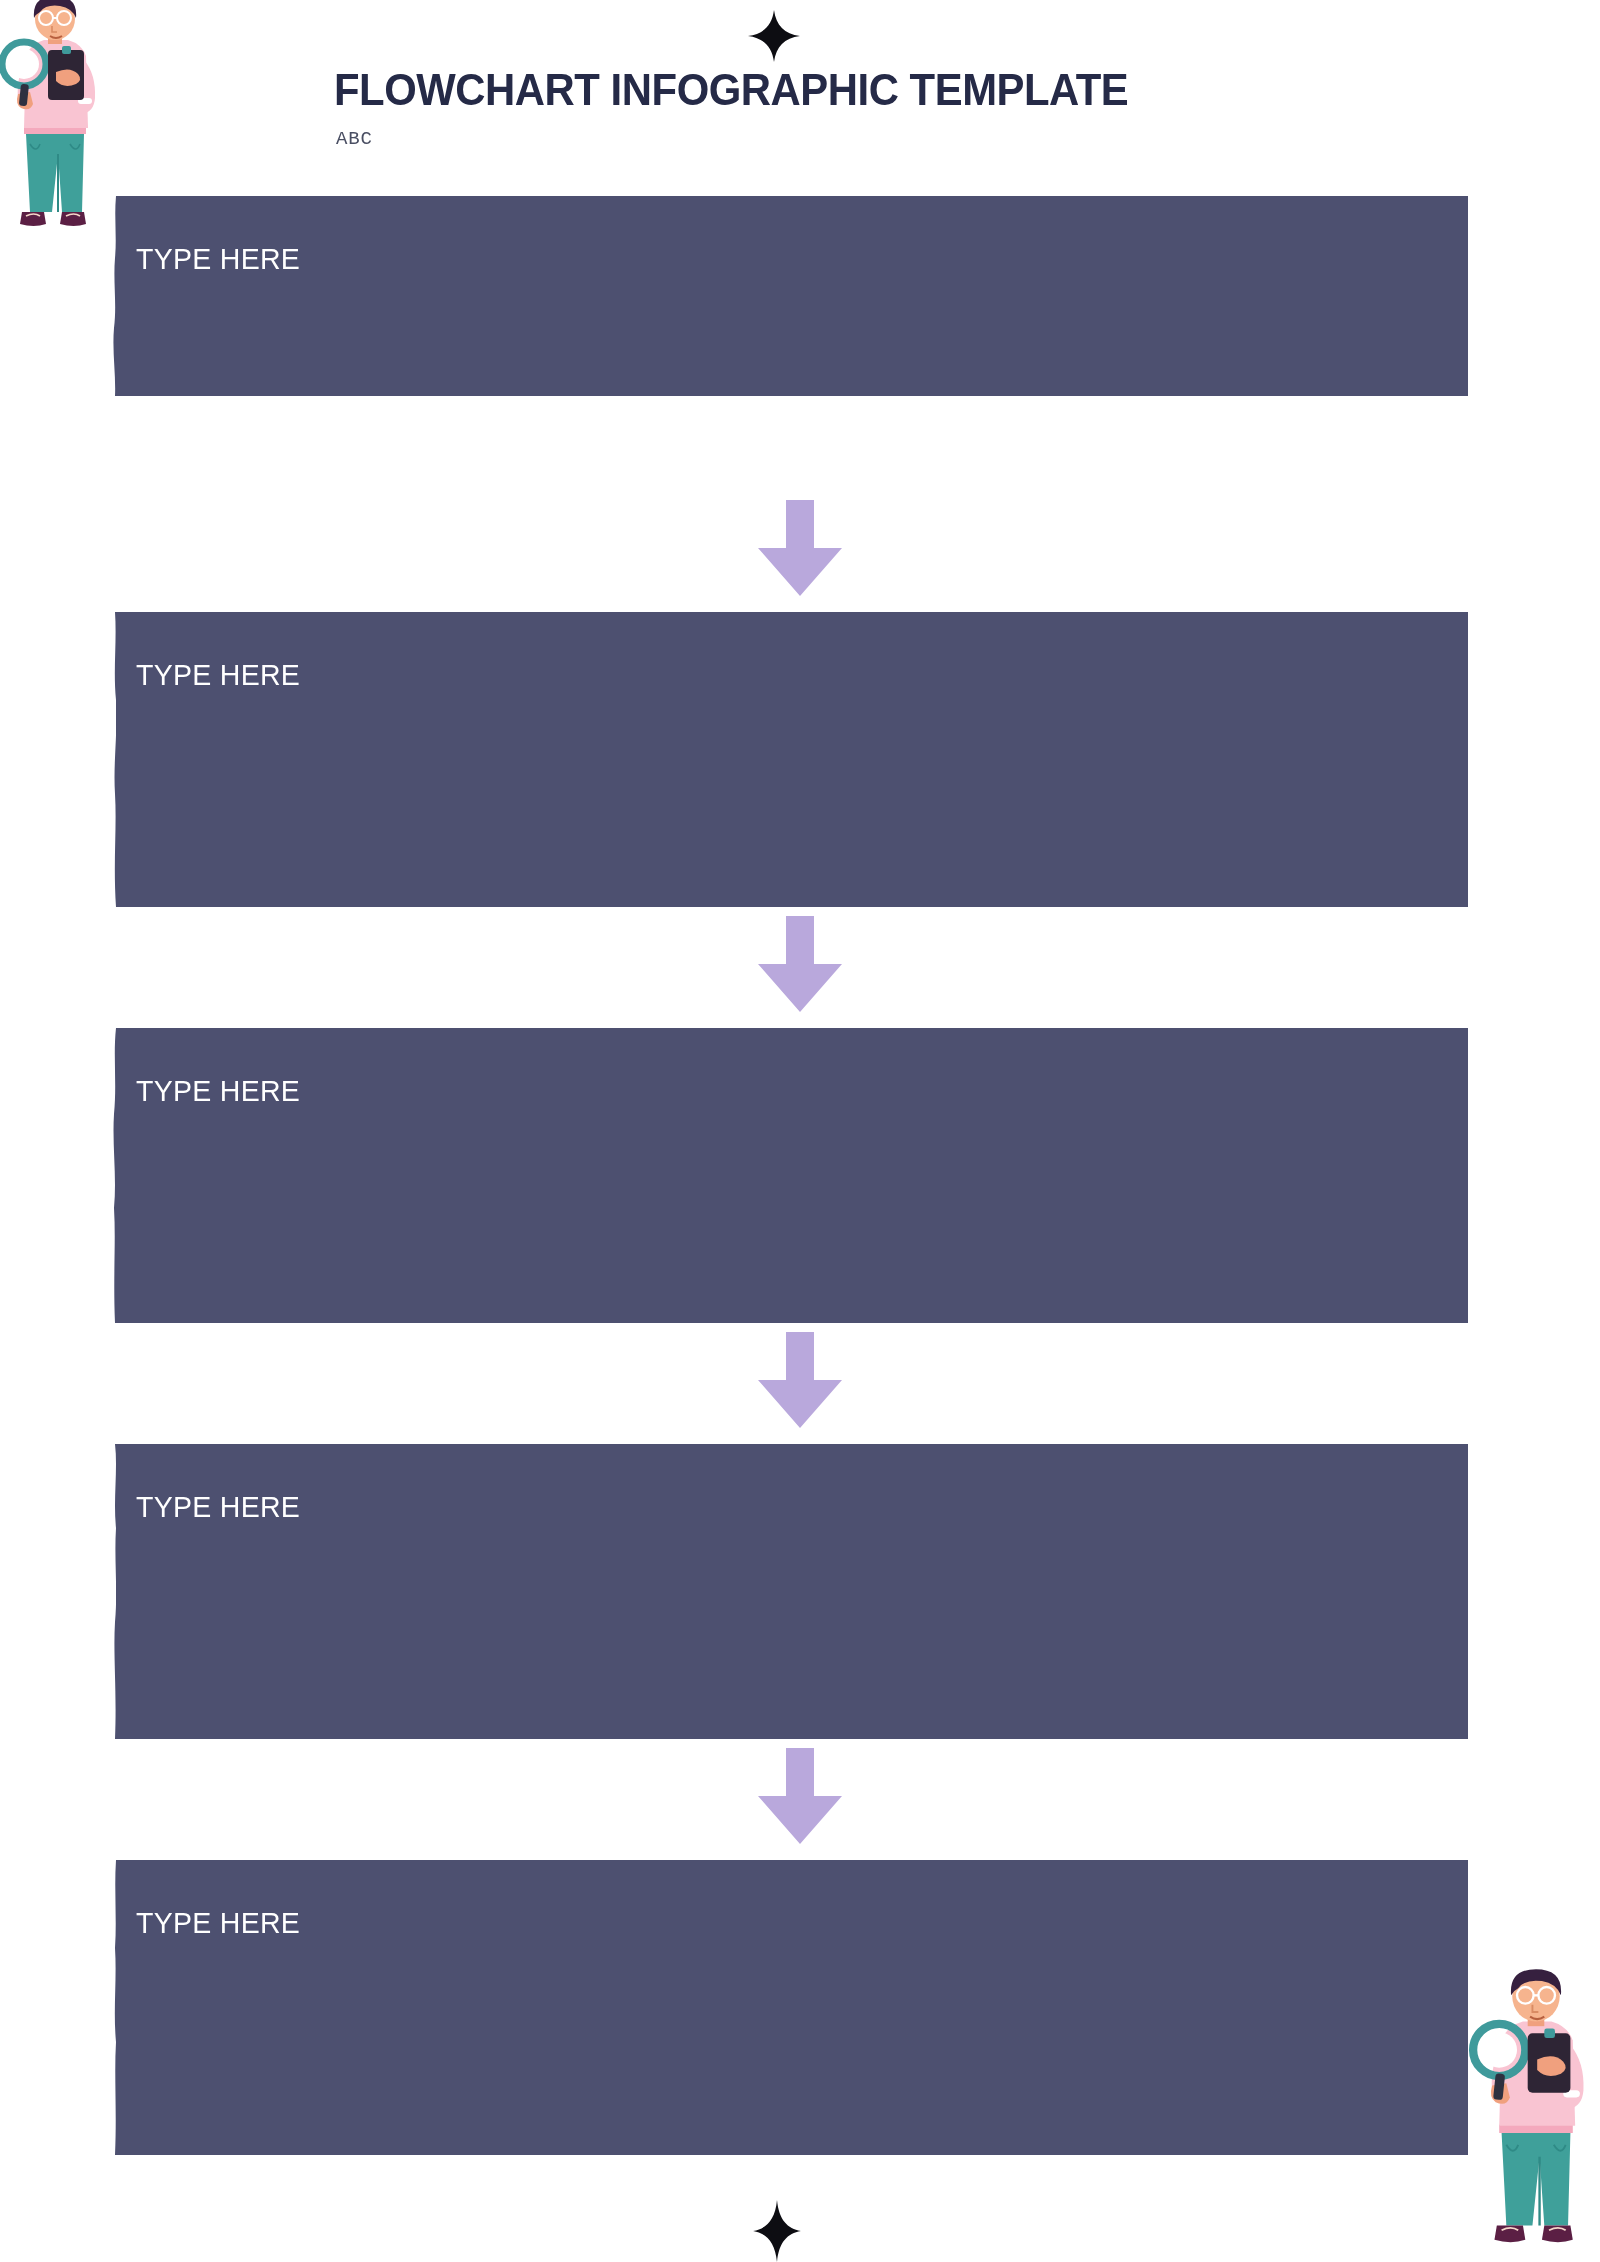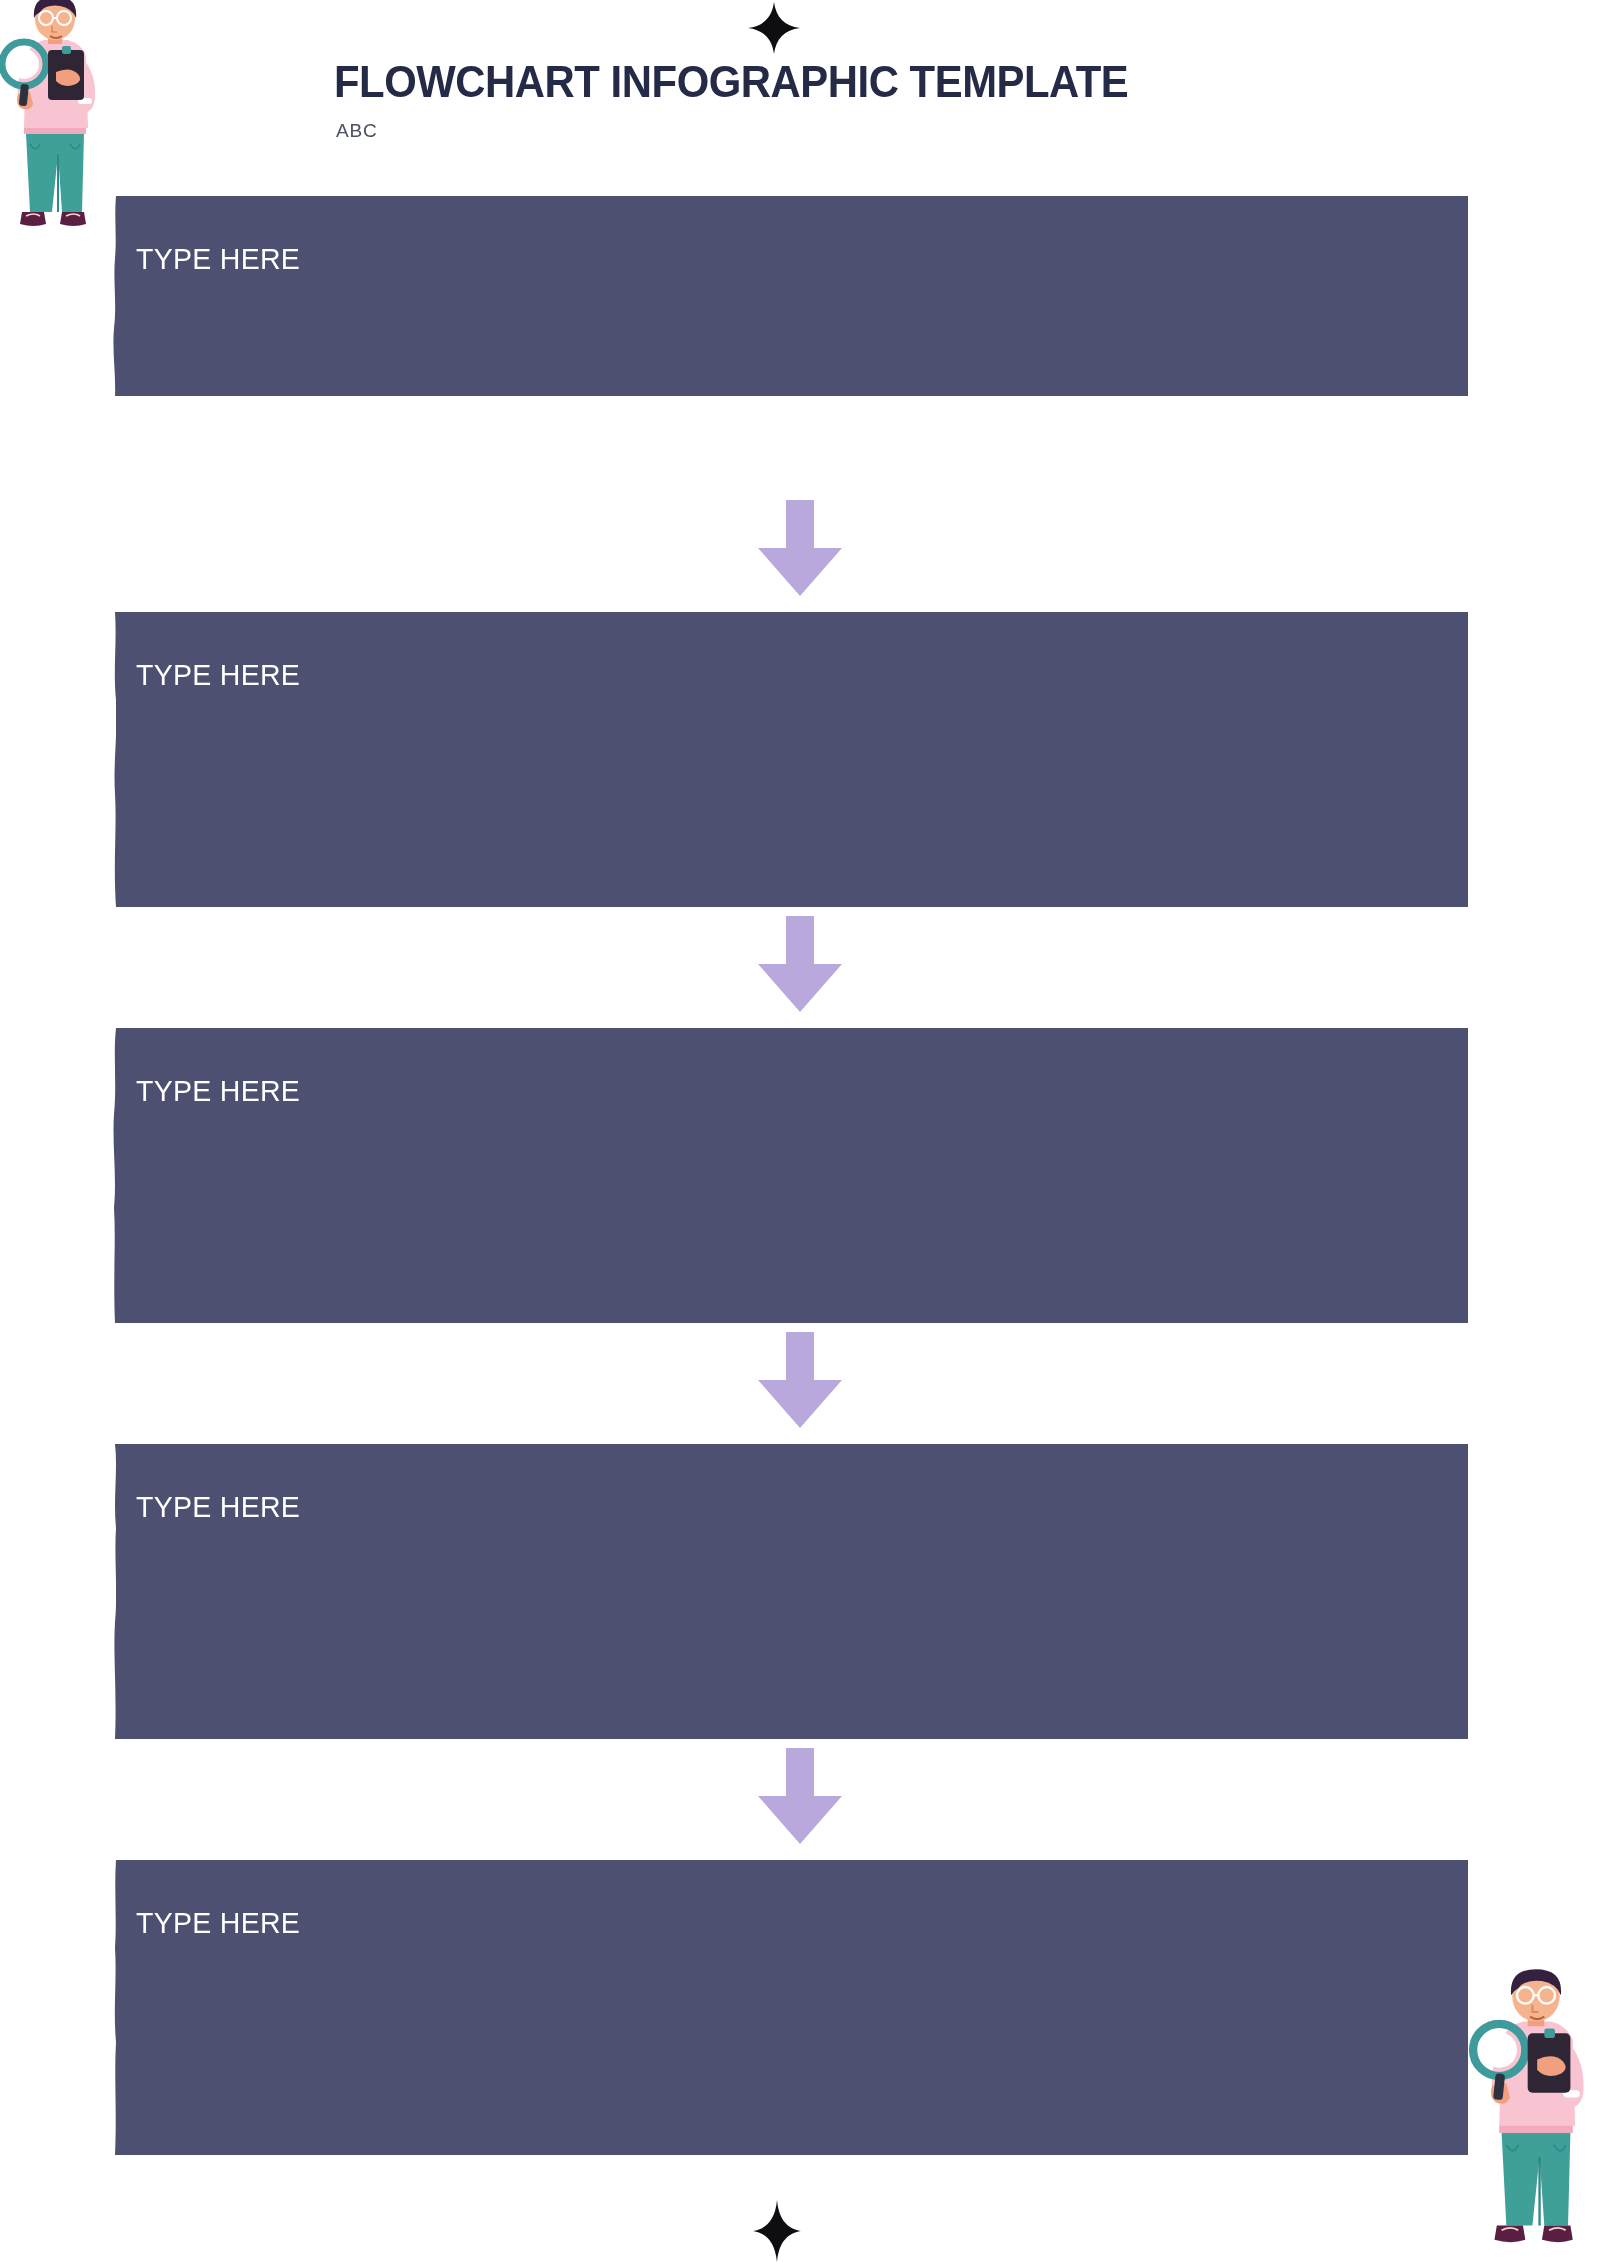--- a/index.html
+++ b/index.html
@@ -12,21 +12,21 @@
     height: 2262px;
     position: relative;
     overflow: hidden;
     font-family: "Liberation Sans", sans-serif;
   }
 
   
   .header {
     position: absolute;
     left: 0;
-    top: 0;
+    top: 8px;
     width: 1600px;
     height: 180px;
   }
   .star-top {
     position: absolute;
     left: 748px;
     top: 2px;
     width: 52px;
     height: 52px;
   }
@@ -44,21 +44,21 @@
     transform-origin: left center;
     white-space: nowrap;
   }
   .page-subtitle {
     position: absolute;
     left: 336px;
     top: 120px;
     font-size: 19px;
     letter-spacing: 0.8px;
     color: #4a4f63;
-    font-family: Liberation Sans, sans-serif;
+    font-family: Liberation Mono, monospace;
     white-space: nowrap;
   }
 
   
   .character {
     position: absolute;
   }
   .char-top-left { left: -4px; top: -6px; width: 118px; height: 248px; }
   .char-bottom-right { left: 1466px; top: 1964px; width: 140px; height: 300px; }
 

